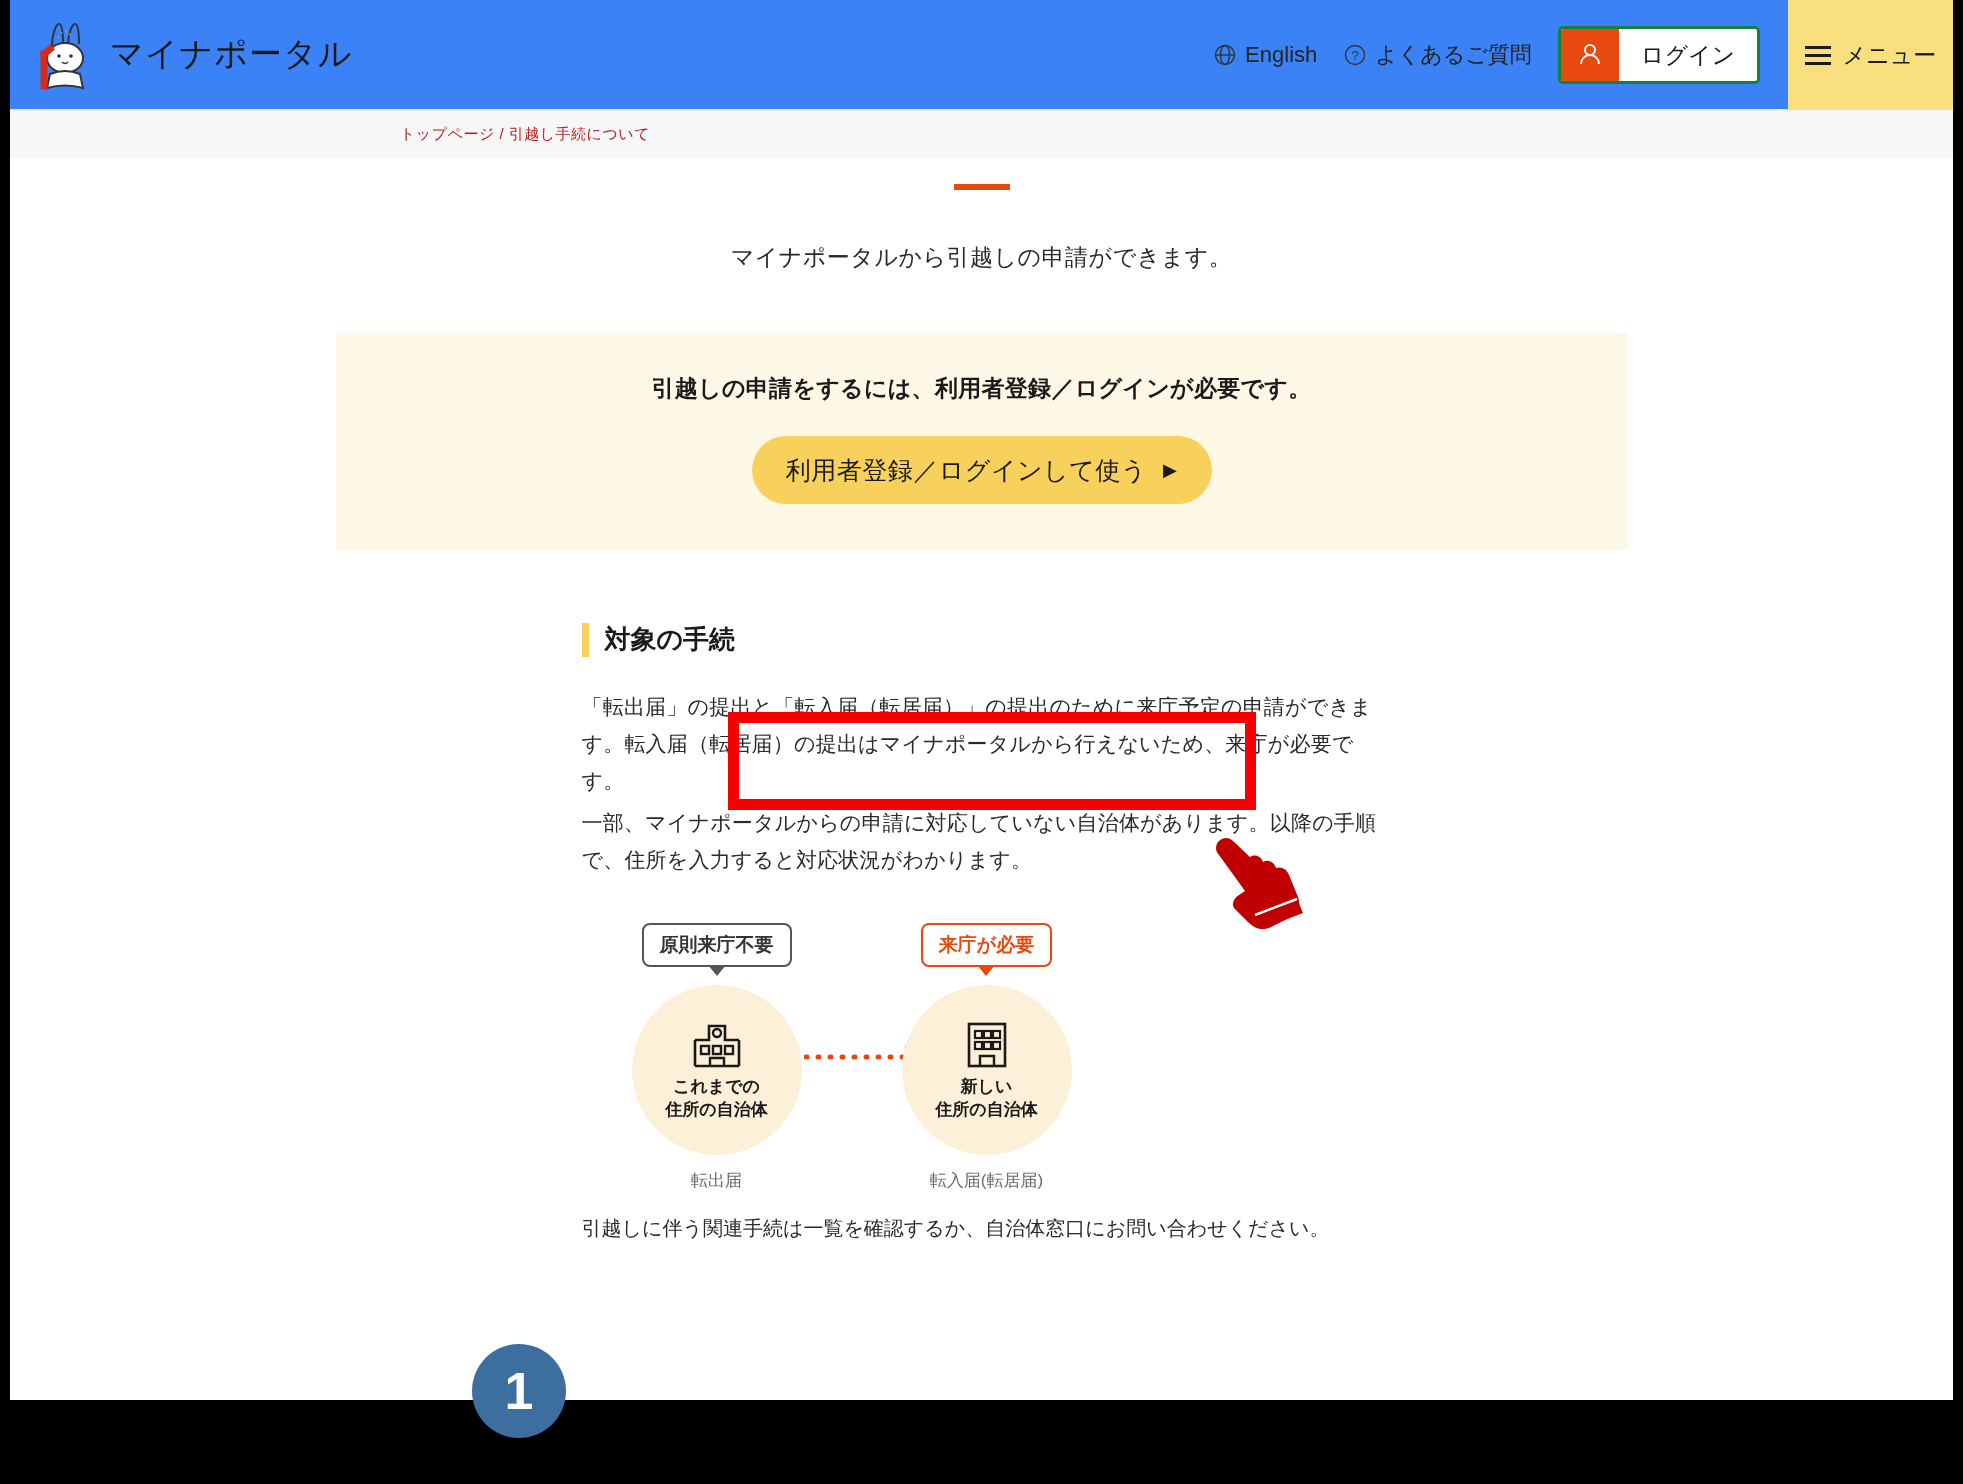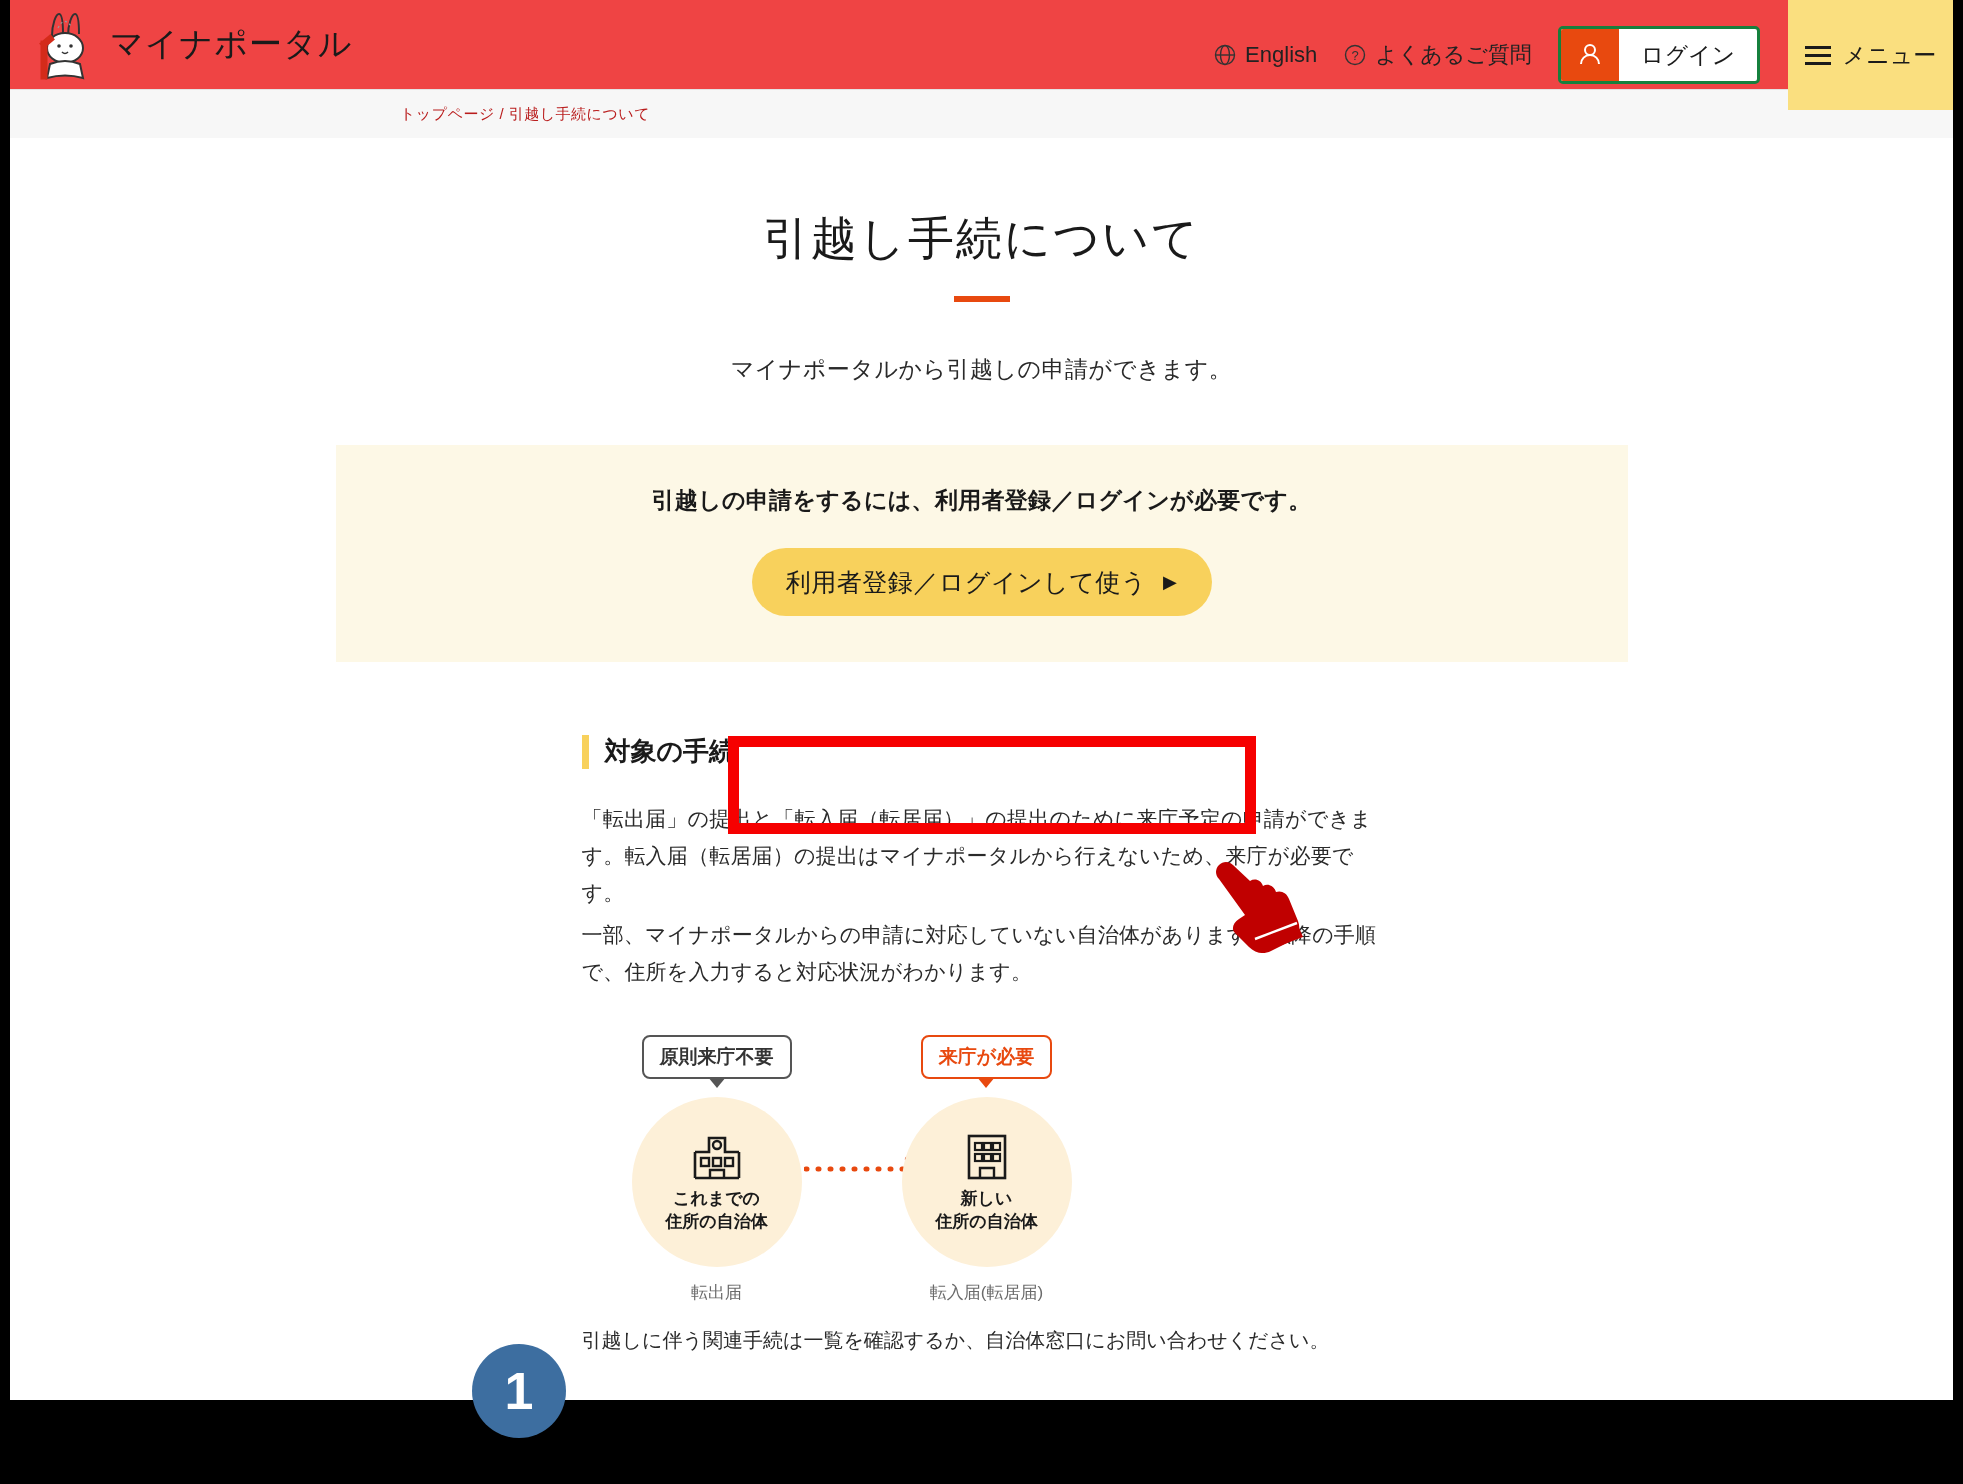--- a/index.html
+++ b/index.html
@@ -19,22 +19,22 @@
     position: absolute;
     left: 10px; top: 0px;
     width: 1943px; height: 1400px;
     background: #ffffff;
     overflow: hidden;
   }
 
   
   .header {
     position: relative;
-    height: 90px;
-    background: #ef4444;
+    height: 110px;
+    background: #3b82f6;
     border-bottom: 1px solid #e3e3e3;
     display: flex;
     align-items: center;
   }
   .brand {
     display: flex; align-items: center;
     margin-left: 24px;
     gap: 10px;
   }
   .brand-logo { width: 66px; height: 78px; display:block; }
@@ -321,21 +321,20 @@
 
       </div>
     </div>
 
     <div class="crumbbar">
       <div class="crumb">トップページ / 引越し手続について</div>
     </div>
 
     <div class="main">
 
-      <h1 class="page-title">引越し手続について</h1>
       <div class="title-rule"></div>
 
       <p class="lede">マイナポータルから引越しの申請ができます。</p>
 
       <div class="cta-banner">
         <div class="cta-note">引越しの申請をするには、利用者登録／ログインが必要です。</div>
         <button class="cta-btn">
           <span>利用者登録／ログインして使う</span>
           <span class="tri">▶</span>
         </button>

